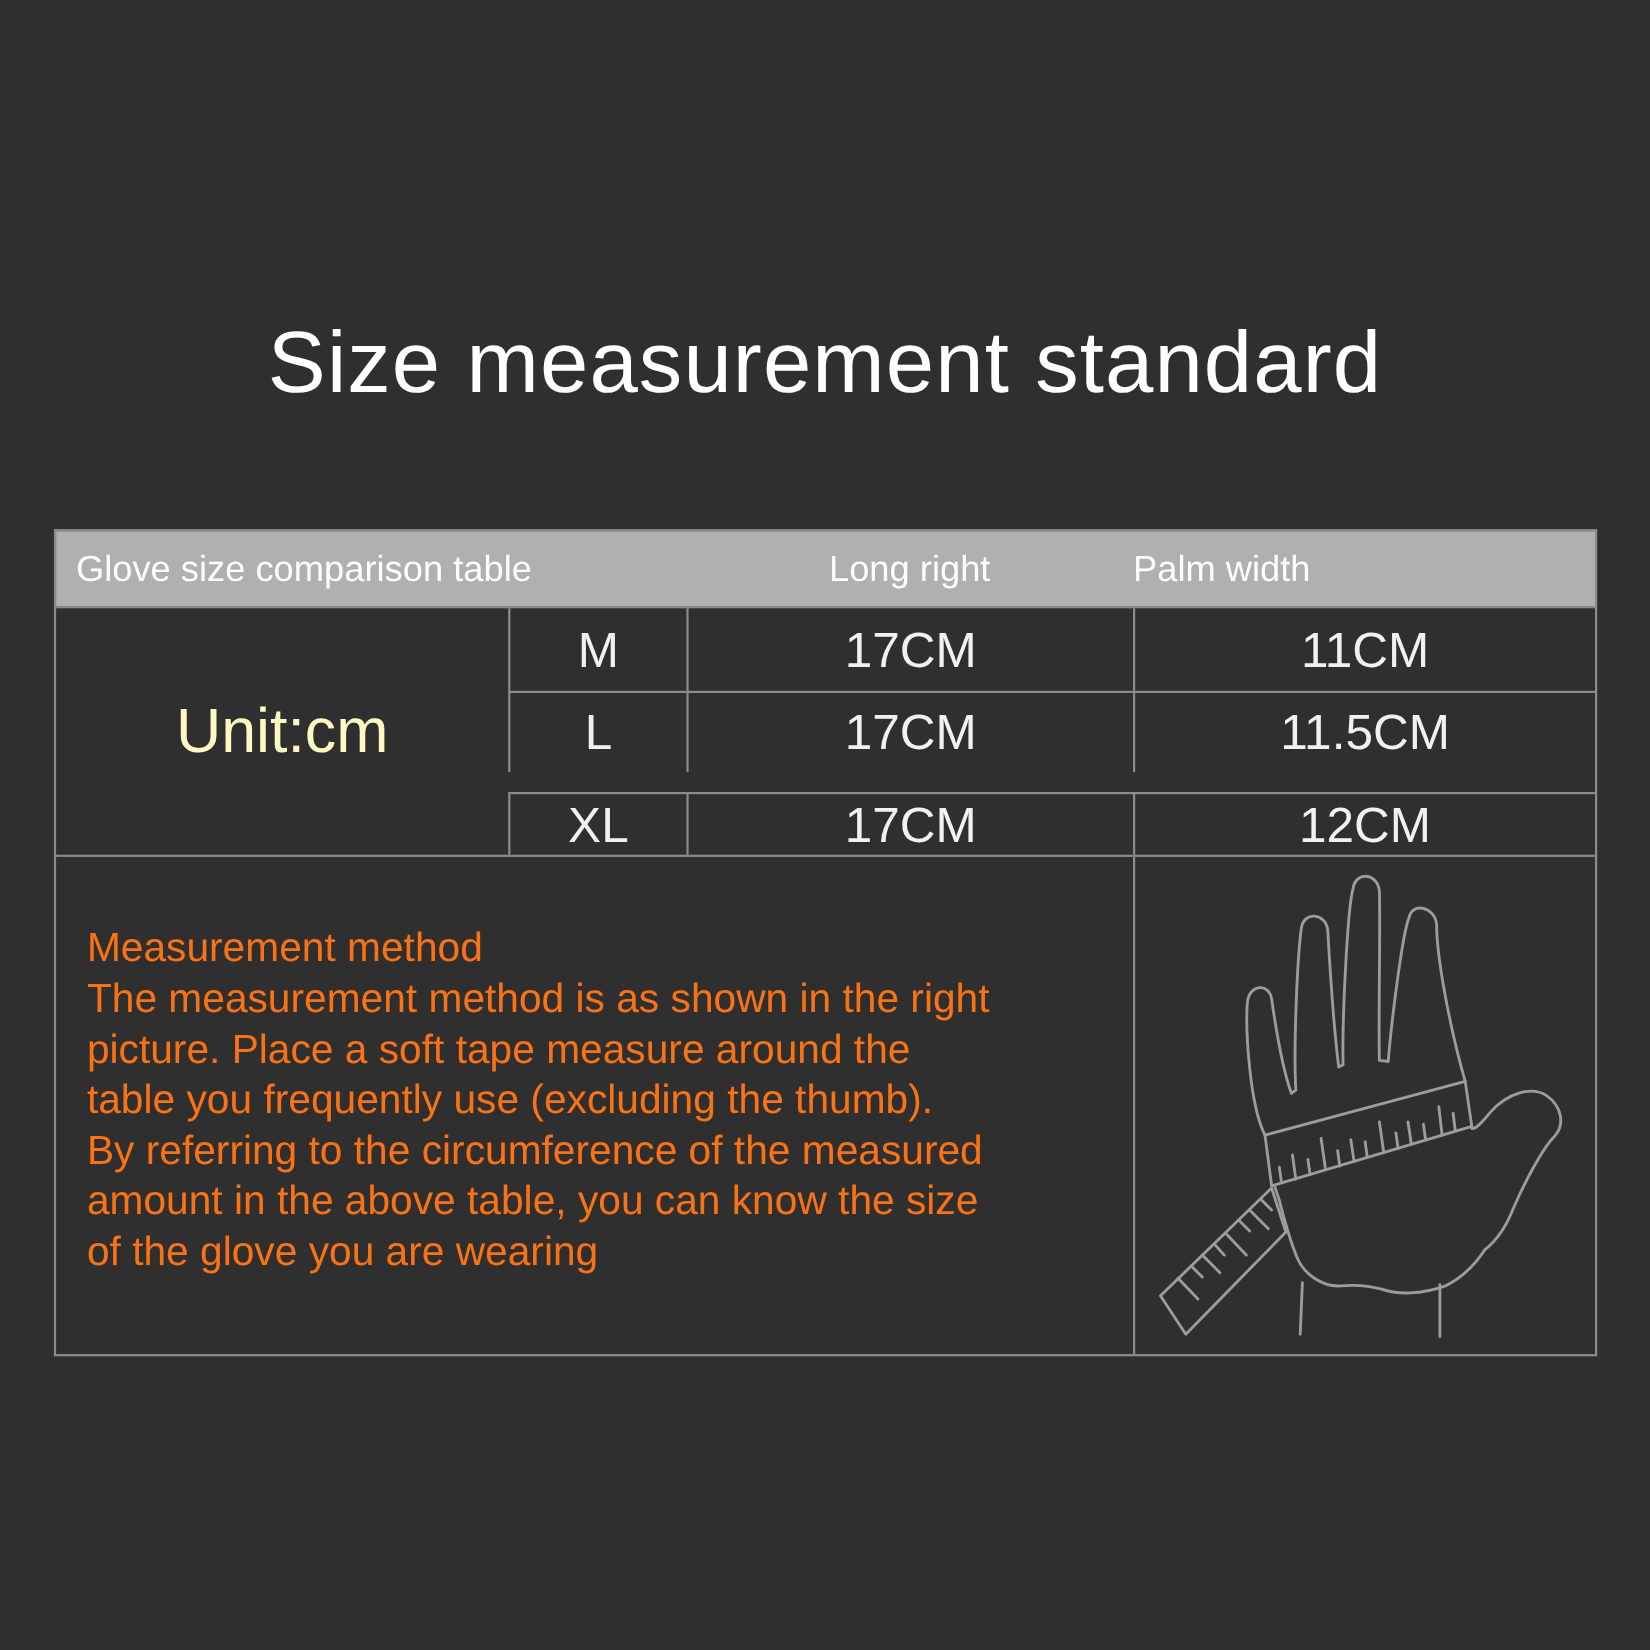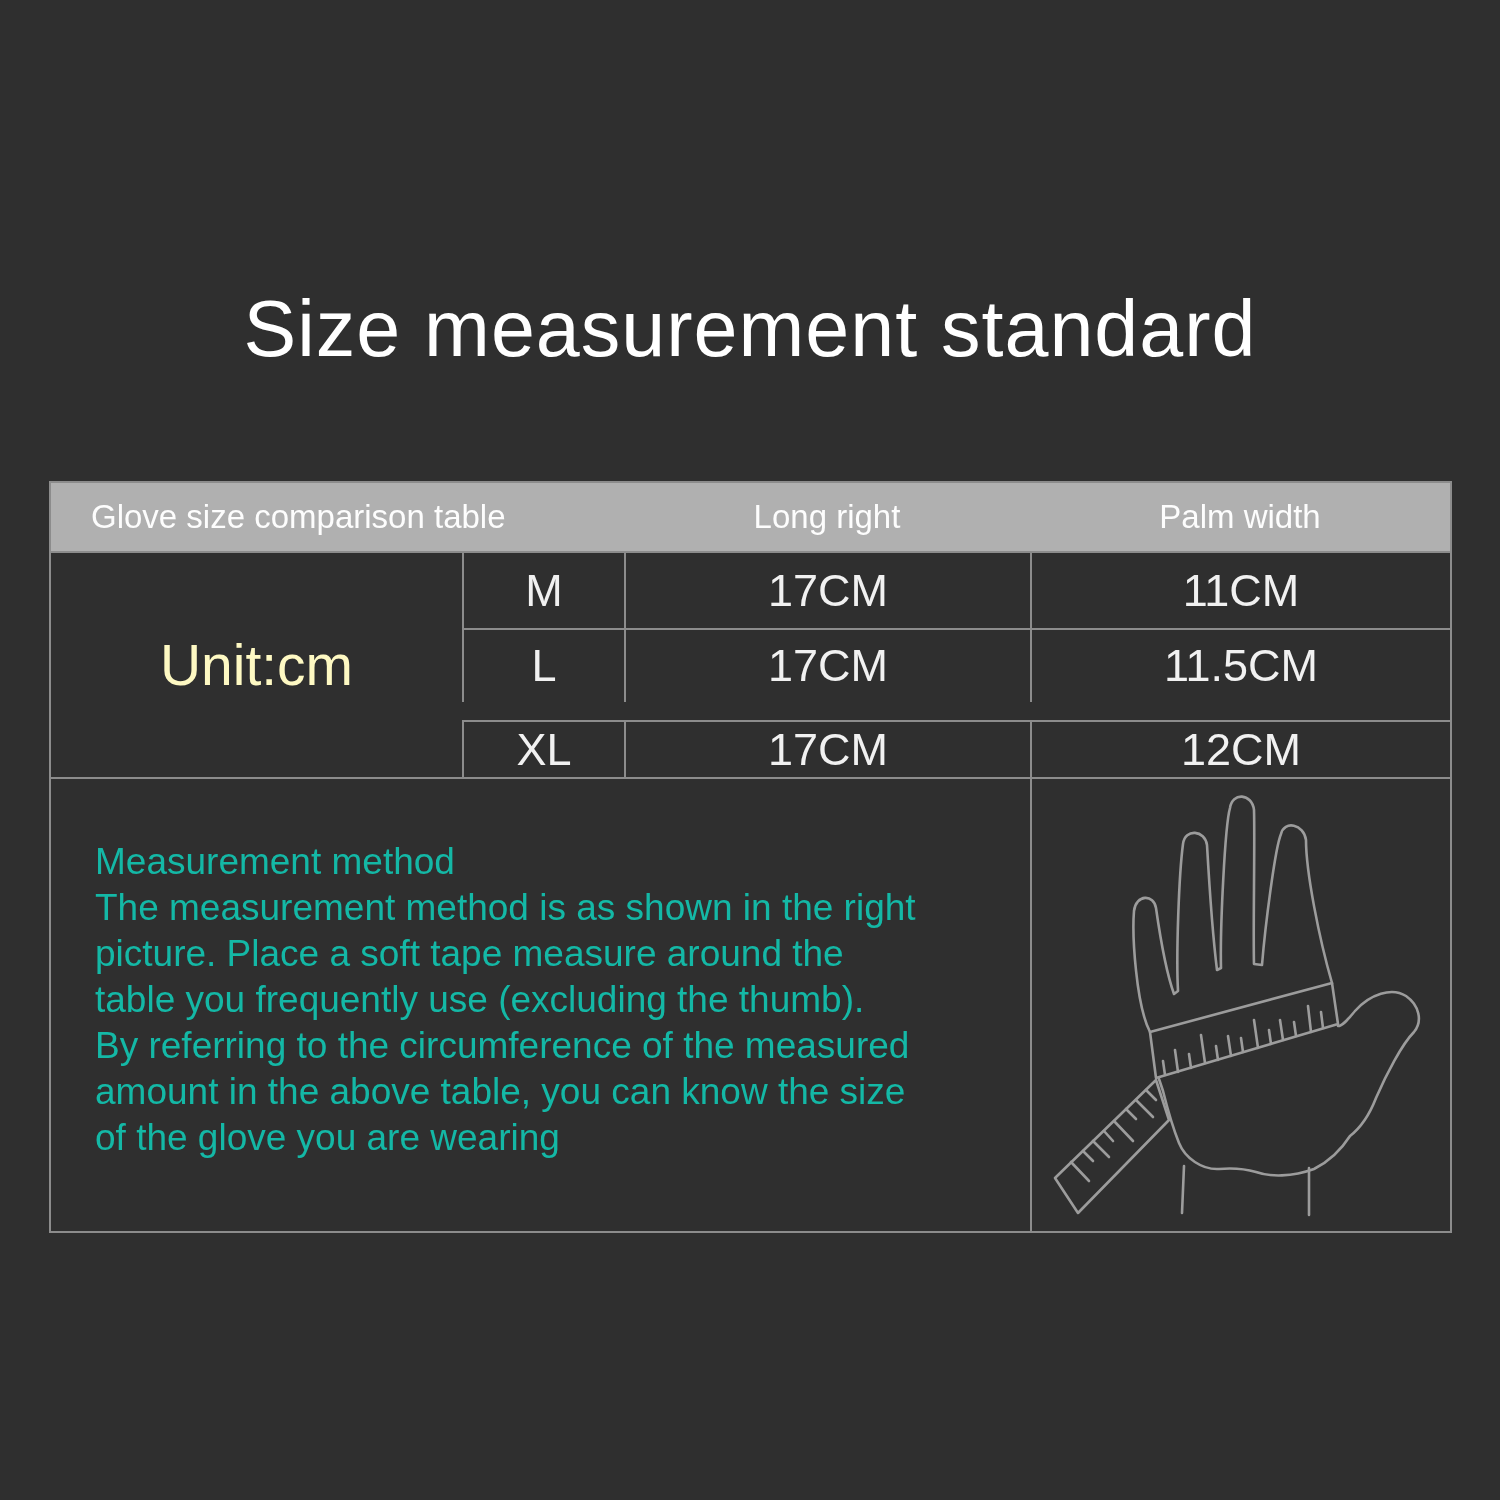--- a/index.html
+++ b/index.html
@@ -4,34 +4,34 @@
 <style>
   html,body{margin:0;padding:0;background:#2f2f2f;}
   .page{position:relative;width:1500px;height:1484px;background:#2f2f2f;overflow:hidden;
         font-family:"Liberation Sans","DejaVu Sans",sans-serif;color:#f2f2f2;}
   .title{position:absolute;top:289px;left:0;width:100%;text-align:center;
          font-size:79px;line-height:1;font-weight:400;color:#ffffff;letter-spacing:1px;}
   .size-table{position:absolute;left:49px;top:481px;width:1403px;box-sizing:border-box;
               border:2px solid #8c8c8c;}
   .thead{display:grid;grid-template-columns:411px 162px 406px 1fr;height:68px;
          background:#b0b0b0;align-items:center;color:#fdfdfd;font-size:33px;}
-  .th-left{grid-column:1/3;padding-left:40px;}
+  .th-left{grid-column:1/3;padding-left:18px;}
   .th-c3{grid-column:3;text-align:center;}
-  .th-c4{grid-column:4;text-align:center;}
+  .th-c4{grid-column:4;text-align:left;}
   .tbody{display:grid;grid-template-columns:411px 162px 406px 1fr;
          grid-template-rows:75px 74px 75px;border-top:2px solid #8c8c8c;font-size:45px;}
   .cell{display:flex;align-items:center;justify-content:center;color:#f1f1f1;}
   .unit-cell{grid-column:1;grid-row:1/4;font-size:57px;color:#fef9c3;}
   .c2{grid-column:2;border-left:2px solid #8c8c8c;}
   .c3{grid-column:3;border-left:2px solid #8c8c8c;}
   .c4{grid-column:4;border-left:2px solid #8c8c8c;}
   .r2{border-top:2px solid #8c8c8c;}
   .r3{border-top:2px solid #8c8c8c;margin-top:18px;}
   .tfoot{display:grid;grid-template-columns:979px 1fr;height:452px;border-top:2px solid #8c8c8c;}
-  .method-cell{padding:60px 30px 0 44px;font-size:37px;line-height:46px;color:#14b8a6;}
+  .method-cell{padding:60px 30px 0 28px;font-size:37px;line-height:46px;color:#f97316;}
   .hand-cell{position:relative;border-left:2px solid #8c8c8c;}
   .hand-cell svg{position:absolute;inset:0;width:100%;height:100%;}
 </style>
 </head>
 <body>
 
 <div class="page">
 
   <div class="title">Size measurement standard</div>
 

